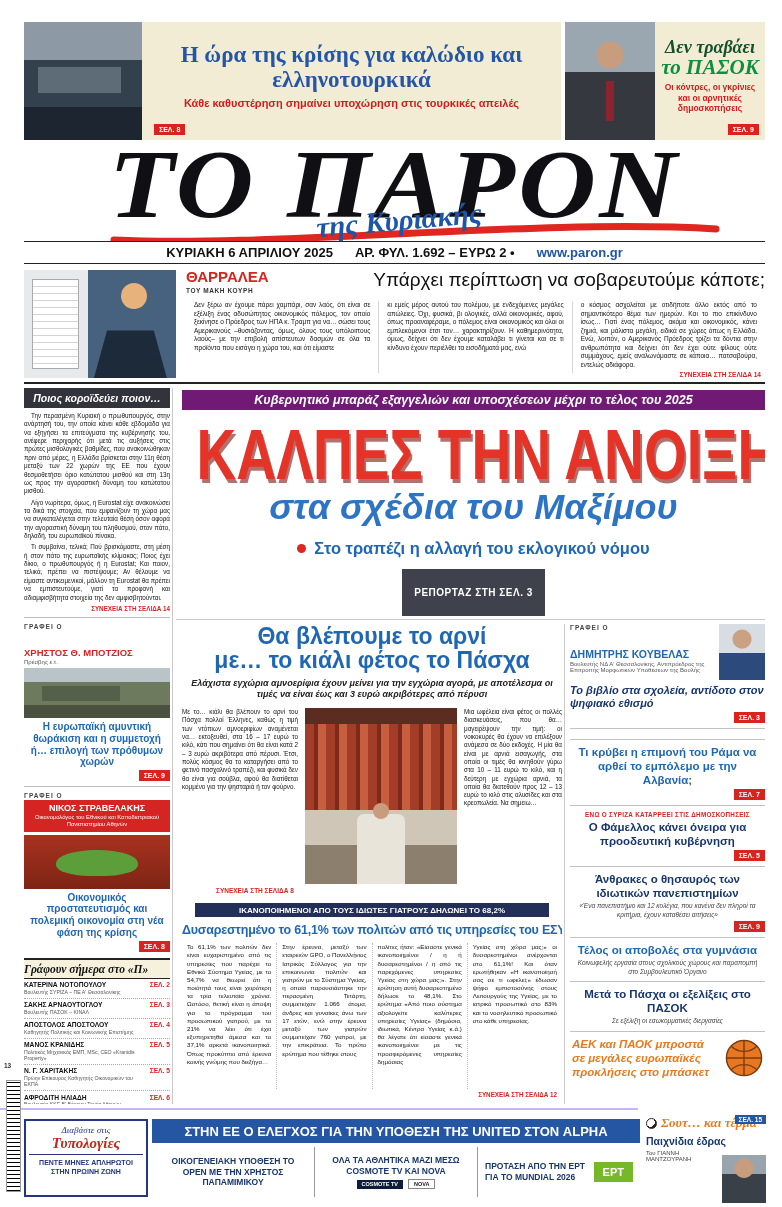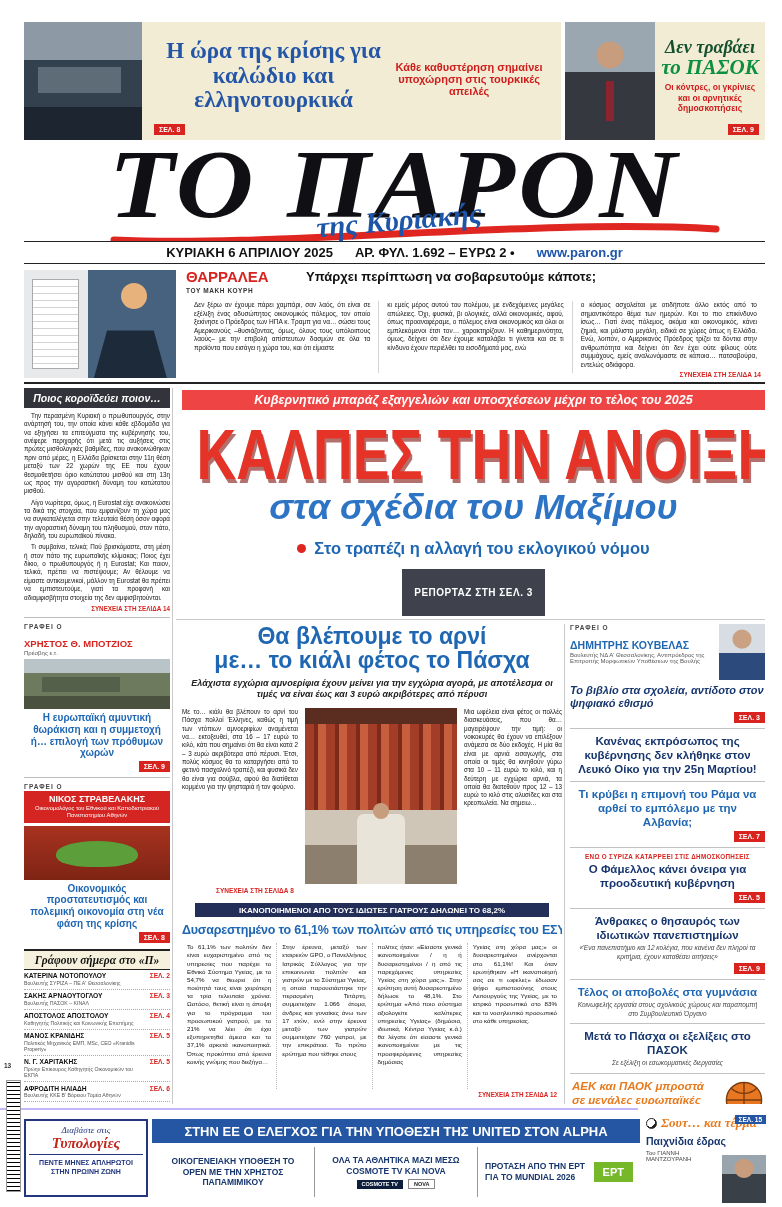--- a/index.html
+++ b/index.html
@@ -7,21 +7,21 @@
   #page{position:relative;width:782px;height:1207px;background:#fff;overflow:hidden;
         font-family:"Liberation Sans",sans-serif;color:#111}
   .abs{position:absolute}
   .ph{position:relative;overflow:hidden}
   .rb{background:#d8231f;color:#fff;font-weight:bold;font-size:7px;padding:1px 5px;display:inline-block;line-height:1.3;white-space:nowrap}
 
   
   #tl{left:24px;top:22px;width:537px;height:118px;background:#f1ecd3;display:flex}
   #tl .photo{width:118px;height:118px;flex:none;background:linear-gradient(180deg,#8d9aa6 0 32%,#33414e 32% 72%,#1d2630 72%)}
   #tl .photo::after{content:"";position:absolute;left:12%;top:38%;width:70%;height:22%;background:#5e6c77}
-  #tl .tx{flex:1;position:relative;display:flex;flex-direction:row;align-items:center;justify-content:center;padding:4px 14px 14px}
+  #tl .tx{flex:1;position:relative;display:flex;flex-direction:column;align-items:center;justify-content:center;padding:4px 14px 14px}
   .tl-head{font-family:"Liberation Serif",serif;font-weight:bold;color:#2456a8;font-size:23px;line-height:1.08;text-align:center}
   .tl-sub{color:#cf1d1d;font-weight:bold;font-size:11px;margin-top:5px;text-align:center}
   #tl .rb{position:absolute;left:12px;bottom:5px}
 
   #tr{left:565px;top:22px;width:200px;height:118px;background:#f1ecd3;display:flex}
   #tr .photo{width:90px;height:118px;flex:none;background:radial-gradient(circle at 50% 28%,#c89d7e 13px,transparent 14px),linear-gradient(180deg,#9aa7b0 0 42%,#35383f 42%)}
   #tr .photo::after{content:"";position:absolute;left:46%;top:50%;width:8px;height:40px;background:#8c2430}
   #tr .tx{flex:1;position:relative;display:flex;flex-direction:column;align-items:center;justify-content:center;padding:4px 6px 14px;text-align:center}
   .tr-h1{font-family:"Liberation Serif",serif;font-style:italic;font-weight:bold;color:#14502e;font-size:18px;line-height:1}
   .tr-h2{font-family:"Liberation Serif",serif;font-style:italic;font-weight:bold;color:#0c8f3f;font-size:21px;line-height:1.05}
@@ -43,61 +43,61 @@
   #tha{left:24px;top:268px;width:741px;height:116px;border-bottom:2px solid #222}
   .tha-photo{position:absolute;left:0;top:2px;width:152px;height:108px;background:linear-gradient(90deg,#e8e9ea 0 42%,#46627f 42%)}
   .tha-photo .ballot{position:absolute;left:5%;top:8%;width:31%;height:84%;background:repeating-linear-gradient(180deg,#fff 0 6px,#d3d3d3 6px 7px);border:1px solid #aaa}
   .tha-photo .face{position:absolute;right:19%;top:12%;width:26px;height:26px;border-radius:50%;background:#e8b27d}
   .tha-photo .suit{position:absolute;right:6%;bottom:0;width:48%;height:44%;background:#1d2a3a;clip-path:polygon(0 100%,18% 0,82% 0,100% 100%)}
   .tha-right{position:absolute;left:162px;top:0;width:579px;height:112px}
   .tha-headrow{display:flex;align-items:flex-start}
   .tha-lblbox{width:120px;flex:none}
   .tha-label{color:#d8231f;font-weight:bold;font-size:15px}
   .tha-byline{font-size:6.5px;letter-spacing:.6px;color:#333;margin-top:2px;font-weight:bold}
-  .tha-headline{flex:1;font-size:13px;font-weight:bold;text-align:left;line-height:1;padding-top:2px}
+  .tha-headline{flex:1;font-size:19px;font-weight:normal;text-align:right;line-height:1;padding-top:2px}
   .tha-body{display:flex;margin-top:7px;height:72px;overflow:hidden}
   .tha-col{flex:1;font-size:6.5px;line-height:1.32;text-align:justify;padding:0 8px}
   .tha-col + .tha-col{border-left:1px solid #d5d5d5}
   .tha-cont{position:absolute;right:4px;bottom:2px;color:#d8231f;font-weight:bold;font-size:6.5px}
 
   
   .vline1{left:172px;top:388px;width:1px;height:716px;background:#c9c9c9}
   .vline2{left:564px;top:624px;width:1px;height:480px;background:#c9c9c9}
   .hline1{left:176px;top:619px;width:589px;height:1px;background:#c9c9c9}
 
   
   #lead{left:182px;top:390px;width:583px;height:228px;overflow:hidden;text-align:center}
-  .lead-kicker{background:#ef4444;color:#fff;font-weight:bold;font-style:italic;font-size:12.5px;padding:3px 0}
+  .lead-kicker{background:#701a75;color:#fff;font-weight:bold;font-style:italic;font-size:12.5px;padding:3px 0}
   .lead-title{color:#e53327;font-weight:bold;font-size:58px;white-space:nowrap;line-height:1;margin-top:16px;
               transform:scale(.95,1.22);transform-origin:center;text-shadow:2px 3px 0 rgba(126,18,12,.6)}
   .lead-sub{color:#2e74c4;font-weight:bold;font-style:italic;font-size:36px;margin-top:5px;line-height:1}
   .lead-bullet{display:flex;justify-content:center;align-items:center;gap:8px;margin-top:14px;color:#1f67b3;font-weight:bold;font-size:16.5px}
   .bullet-dot{width:9px;height:9px;background:#e02620;border-radius:50%;flex:none}
   .lead-report{margin:11px auto 0;width:max-content;background:#3f414c;color:#fff;font-size:10px;font-weight:bold;padding:18px 12px;letter-spacing:.5px}
 
   
   #sidebar{left:24px;top:388px;width:146px;height:716px;overflow:hidden;display:flex;flex-direction:column}
   .op-head{background:#33343b;color:#fff;font-style:italic;font-weight:bold;font-size:10.5px;text-align:center;padding:4px 2px}
   .op-body{font-size:6.3px;line-height:1.33;text-align:justify;padding-top:4px}
   .op-body p{margin-bottom:3px;text-indent:7px}
   .op-cont{color:#d8231f;font-weight:bold;font-size:6.3px;text-align:right}
   hr.sb{border:none;border-top:1px solid #bbb;margin:5px 0}
   .writer-label{font-size:6.5px;letter-spacing:1px;color:#444;font-weight:bold}
-  .writer-name{color:#d8231f;font-weight:bold;font-size:9.5px;margin-top:8px}
+  .writer-name{color:#d8231f;font-weight:bold;font-size:9.5px;margin-top:17px}
   .writer-role{font-size:6px;color:#555;margin-top:1px}
   .mil-photo{height:50px;background:linear-gradient(180deg,#b9c4c9 0 28%,#6d7a5d 28% 74%,#4a523f 74%);margin:3px 0}
   .mil-photo::after{content:"";position:absolute;left:12%;top:36%;width:54%;height:30%;background:#55604a}
   .sb-head{color:#1f67b3;font-weight:bold;font-size:10px;line-height:1.18;text-align:center;padding:0 2px}
   .badge-right{display:flex;justify-content:flex-end;margin-top:2px}
   .strav-box{background:#d42522;color:#fff;text-align:center;padding:3px 2px;margin-top:1px}
   .strav-name{font-weight:bold;font-size:9px}
   .strav-role{font-size:5.8px;line-height:1.25;margin-top:1px}
   .frog-photo{height:54px;background:linear-gradient(#a8321f,#7e2415);margin:3px 0}
   .frog-photo::after{content:"";position:absolute;left:22%;top:28%;width:56%;height:48%;background:#5c9e3a;border-radius:50% 50% 42% 42%}
-  .contrib-title{font-family:"Liberation Serif",serif;font-style:italic;font-weight:bold;font-size:11.5px;text-align:center;
+  .contrib-title{font-family:"Liberation Serif",serif;font-style:italic;font-weight:bold;font-size:11.5px;text-align:left;
                  border-top:2px solid #222;border-bottom:1px solid #222;padding:3px 0;margin-top:6px;background:#f6f1dc}
   .contrib-row{display:flex;justify-content:space-between;align-items:flex-start;border-bottom:1px dotted #aaa;padding:2.5px 0}
   .c-name{font-weight:bold;font-size:6.7px;line-height:1.15}
   .c-role{font-size:5.2px;color:#555;line-height:1.2}
   .c-page{color:#d8231f;font-weight:bold;font-size:6.7px;flex:none;margin-left:4px}
 
   
   #center{left:182px;top:624px;width:380px;height:480px;overflow:hidden}
   .easter-h{color:#1f67b3;font-weight:bold;font-size:23px;text-align:center;line-height:1.06}
   .easter-deck{font-style:italic;font-weight:bold;font-size:9px;text-align:center;margin-top:5px;color:#222;line-height:1.3}
@@ -367,21 +367,20 @@
         </div>
         <div class="kv-photo ph"></div>
       </div>
       <div class="kv-head">Το βιβλίο στα σχολεία, αντίδοτο στον ψηφιακό εθισμό</div>
       <div class="badge-right">
           <span class="rb">ΣΕΛ. 3</span>
         </div>
     </div>
     <hr class="rl">
 
-    <div class="rail-title">Κανένας εκπρόσωπος της κυβέρνησης δεν κλήθηκε στον Λευκό Οίκο για την 25η Μαρτίου!</div>
     <hr class="rl">
 
     <div>
       <div class="rail-title rail-title-blue">Τι κρύβει η επιμονή του Ράμα να αρθεί το εμπόλεμο με την Αλβανία;</div>
       <div class="badge-right">
           <span class="rb">ΣΕΛ. 7</span>
         </div>
     </div>
     <hr class="rl">
 

